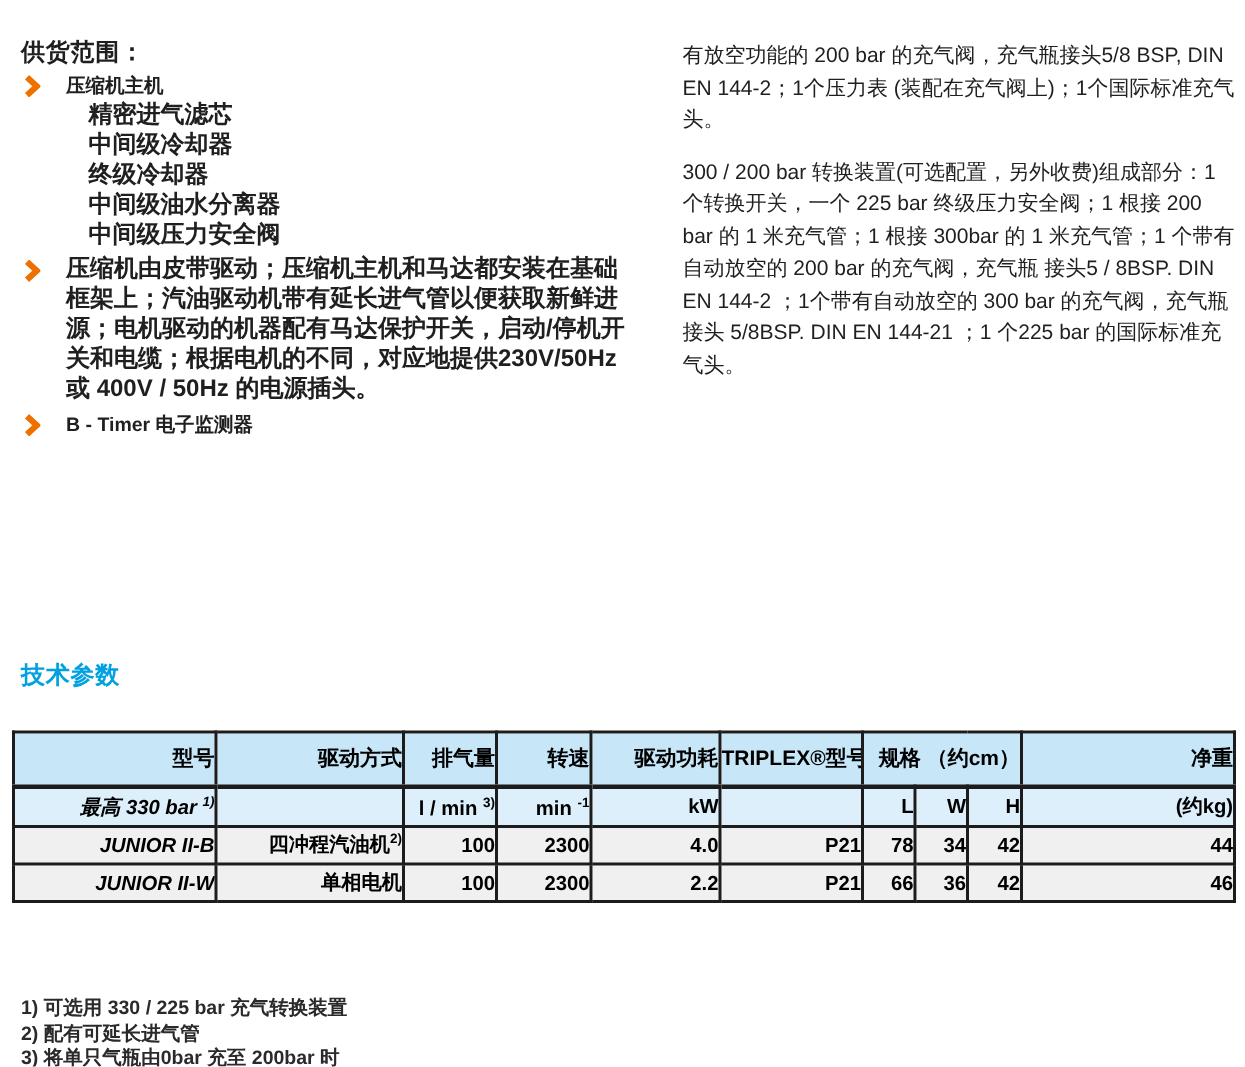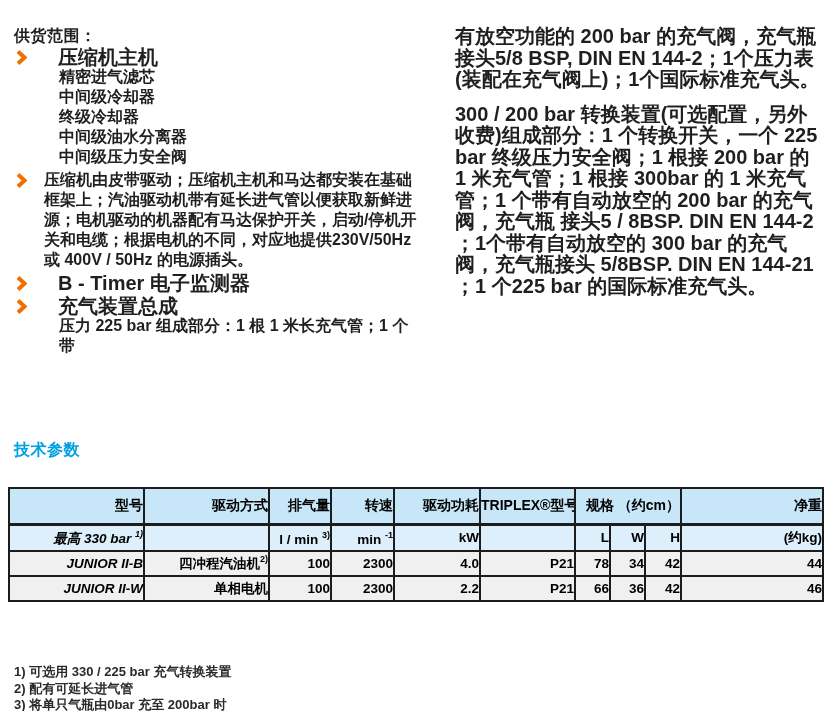--- a/index.html
+++ b/index.html
@@ -18,30 +18,30 @@
   .right-col { position:absolute; left:455px; top:26px; width:368px; }
 
   .col-heading {
     font-size:16px; font-weight:700; line-height:20px; margin-bottom:1px;
     letter-spacing:0.5px;
   }
   .bullet-item { display:flex; align-items:flex-start; margin-bottom:3px; }
   .chevron { flex:0 0 30px; padding-top:3px; padding-left:2px; }
   .chevron svg { display:block; }
   .bullet-body { flex:1; }
-  .bullet-label { font-size:20px; font-weight:600; line-height:20px;margin-left:14px; }
+  .bullet-label { font-size:13px; font-weight:600; line-height:20px; }
   .sub-line {
     font-size:16px; font-weight:600; line-height:20px; padding-left:15px;
   }
   .bullet-para {
     font-size:16px; font-weight:600; line-height:20px;
   }
 
   .right-para {
-    font-size:20px; font-weight:700; line-height:21.5px; margin-bottom:13px;
+    font-size:14px; font-weight:400; line-height:21.5px; margin-bottom:13px;
   }
 
   
   .tech-heading {
     position:absolute; left:14px; top:440px;
     font-size:16px; font-weight:700; color:#00a0e1; letter-spacing:0.5px;
   }
 
   table.specs {
     position:absolute; left:8px; top:487px; width:814px;
@@ -120,31 +120,20 @@
       <span class="chevron">
         <svg width="11" height="15" viewBox="0 0 11 15">
             <path d="M2 1.5 L8.5 7.5 L2 13.5" fill="none" stroke="#ee7100" stroke-width="4" stroke-linecap="butt" stroke-linejoin="miter"></path>
           </svg>
       </span>
       <div class="bullet-body">
         <div class="bullet-label">B - Timer 电子监测器</div>
       </div>
     </div>
 
-    <div class="bullet-item">
-      <span class="chevron">
-        <svg width="11" height="15" viewBox="0 0 11 15">
-            <path d="M2 1.5 L8.5 7.5 L2 13.5" fill="none" stroke="#ee7100" stroke-width="4" stroke-linecap="butt" stroke-linejoin="miter"></path>
-          </svg>
-      </span>
-      <div class="bullet-body">
-        <div class="bullet-label">充气装置总成</div>
-        <div class="sub-line">压力 225 bar 组成部分：1 根 1 米长充气管；1 个带</div>
-      </div>
-    </div>
   </div>
 
   <div class="right-col">
     <div class="right-para">有放空功能的 200 bar 的充气阀，充气瓶接头5/8 BSP, DIN EN 144-2；1个压力表 (装配在充气阀上)；1个国际标准充气头。</div>
     <div class="right-para">300 / 200 bar 转换装置(可选配置，另外收费)组成部分：1 个转换开关，一个 225 bar 终级压力安全阀；1 根接 200 bar 的 1 米充气管；1 根接 300bar 的 1 米充气管；1 个带有自动放空的 200 bar 的充气阀，充气瓶 接头5 / 8BSP. DIN EN 144-2 ；1个带有自动放空的 300 bar 的充气阀，充气瓶接头 5/8BSP. DIN EN 144-21 ；1 个225 bar 的国际标准充气头。</div>
   </div>
 
   <div class="tech-heading">技术参数</div>
 
   <table class="specs">

